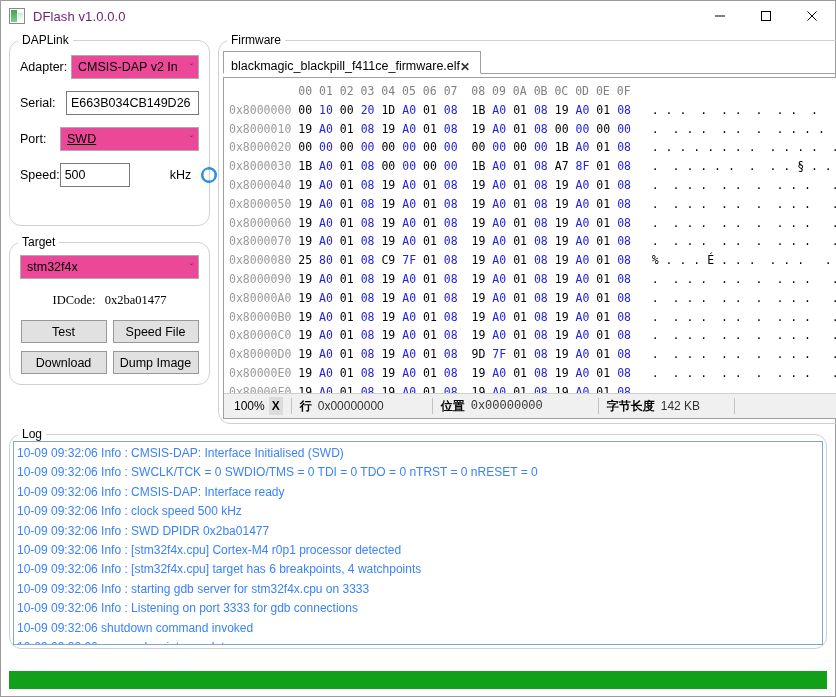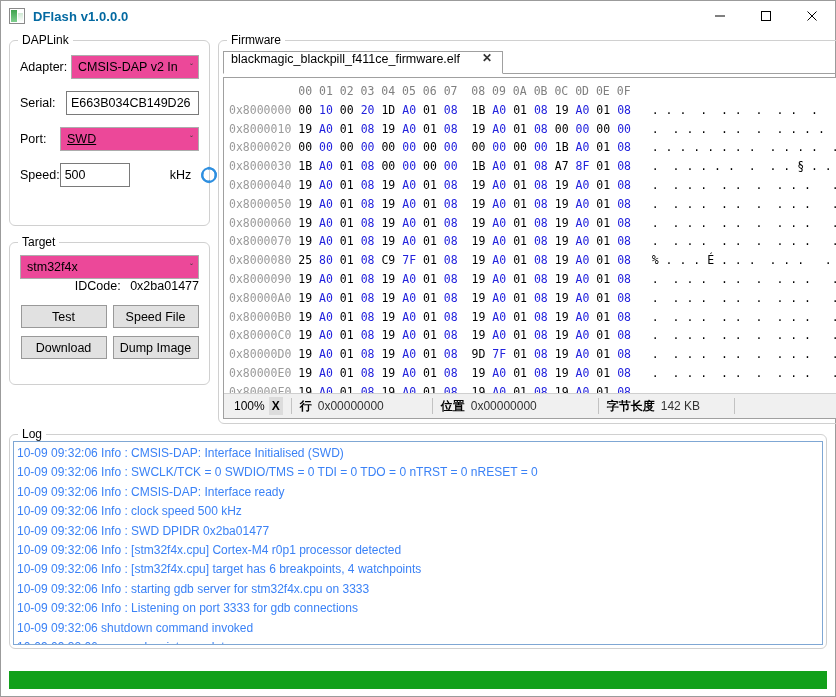--- a/index.html
+++ b/index.html
@@ -55,23 +55,22 @@
   }
   .app-icon::after {
     content: "";
     position: absolute;
     left: 8px; top: 4px;
     width: 5px; height: 9px;
     background: linear-gradient(180deg, #cfe9d3, #ffffff);
   }
   .app-title {
     font-size: 13px;
-    color: #0369a1;
+    color: #701a75;
     letter-spacing: 0.1px;
-    font-weight: bold;
   }
   .win-buttons {
     position: absolute;
     right: 0; top: 0;
     height: 30px;
     display: flex;
   }
   .win-btn {
     width: 46px;
     height: 30px;
@@ -94,21 +93,21 @@
   .top-row {
     display: flex;
     gap: 8px;
     height: 393px;
   }
 
   
   .group {
     position: relative;
     border: 1px solid #d0d0d0;
-    border-radius: 6px;
+    border-radius: 12px;
     box-sizing: border-box;
   }
   .group > .legend {
     position: absolute;
     top: -8px;
     left: 8px;
     background: #ffffff;
     padding: 0 4px;
     font-size: 12px;
     color: #000;
@@ -199,23 +198,25 @@
 
   
   .target {
     height: 143px;
     margin-top: 16px;
     padding: 12px 10px 0 10px;
   }
   .target .combo-wrap { width: 179px; }
   .target .combo { width: 179px; }
   .idcode-row {
-    text-align: right;
-    font-size: 12.5px;
+    text-align: center;
+    font-size: 12.5px;
+    margin-top: 14px;
     margin-bottom: 12px;
+    font-family: Liberation Serif, serif;
   }
   .idcode-label { margin-right: 6px; }
   .btn-grid {
     display: flex;
     flex-direction: column;
     gap: 8px;
     align-items: center;
   }
   .btn-row { display: flex; gap: 6px; }
   button.btn {
@@ -253,24 +254,24 @@
     position: relative;
     border-bottom: 1px solid #a0a0a0;
   }
   .tab {
     height: 23px;
     box-sizing: border-box;
     border: 1px solid #a0a0a0;
     border-bottom: 1px solid #ffffff;
     background: #ffffff;
     display: flex;
-    align-items: flex-start;
+    align-items: flex-end;
     padding: 0 10px 0 7px;
     font-size: 12.5px;
-    gap: 22px;
+    gap: 0;
     position: relative;
     top: 1px;
   }
   .tab-close {
     font-size: 12px;
     color: #333;
     cursor: pointer;
     line-height: 1;
     font-weight: 600;
   }
@@ -506,21 +507,21 @@
               <div class="st-cell st-zoom">
                 <span>100%</span>
                 <span class="st-x">X</span>
               </div>
               <span class="st-sep"></span>
               <div class="st-cell" style="width:140px;">
                 <span class="st-key">行</span>
                 <span class="st-val">0x00000000</span>
               </div>
               <span class="st-sep"></span>
-              <div class="st-cell" style="width:165px;">
+              <div class="st-cell" style="width:165px;font-family:Liberation Mono, monospace;">
                 <span class="st-key">位置</span>
                 <span class="st-val">0x00000000</span>
               </div>
               <span class="st-sep"></span>
               <div class="st-cell" style="width:135px;">
                 <span class="st-key">字节长度</span>
                 <span class="st-val">142 KB</span>
               </div>
               <span class="st-sep"></span>
             </div>

